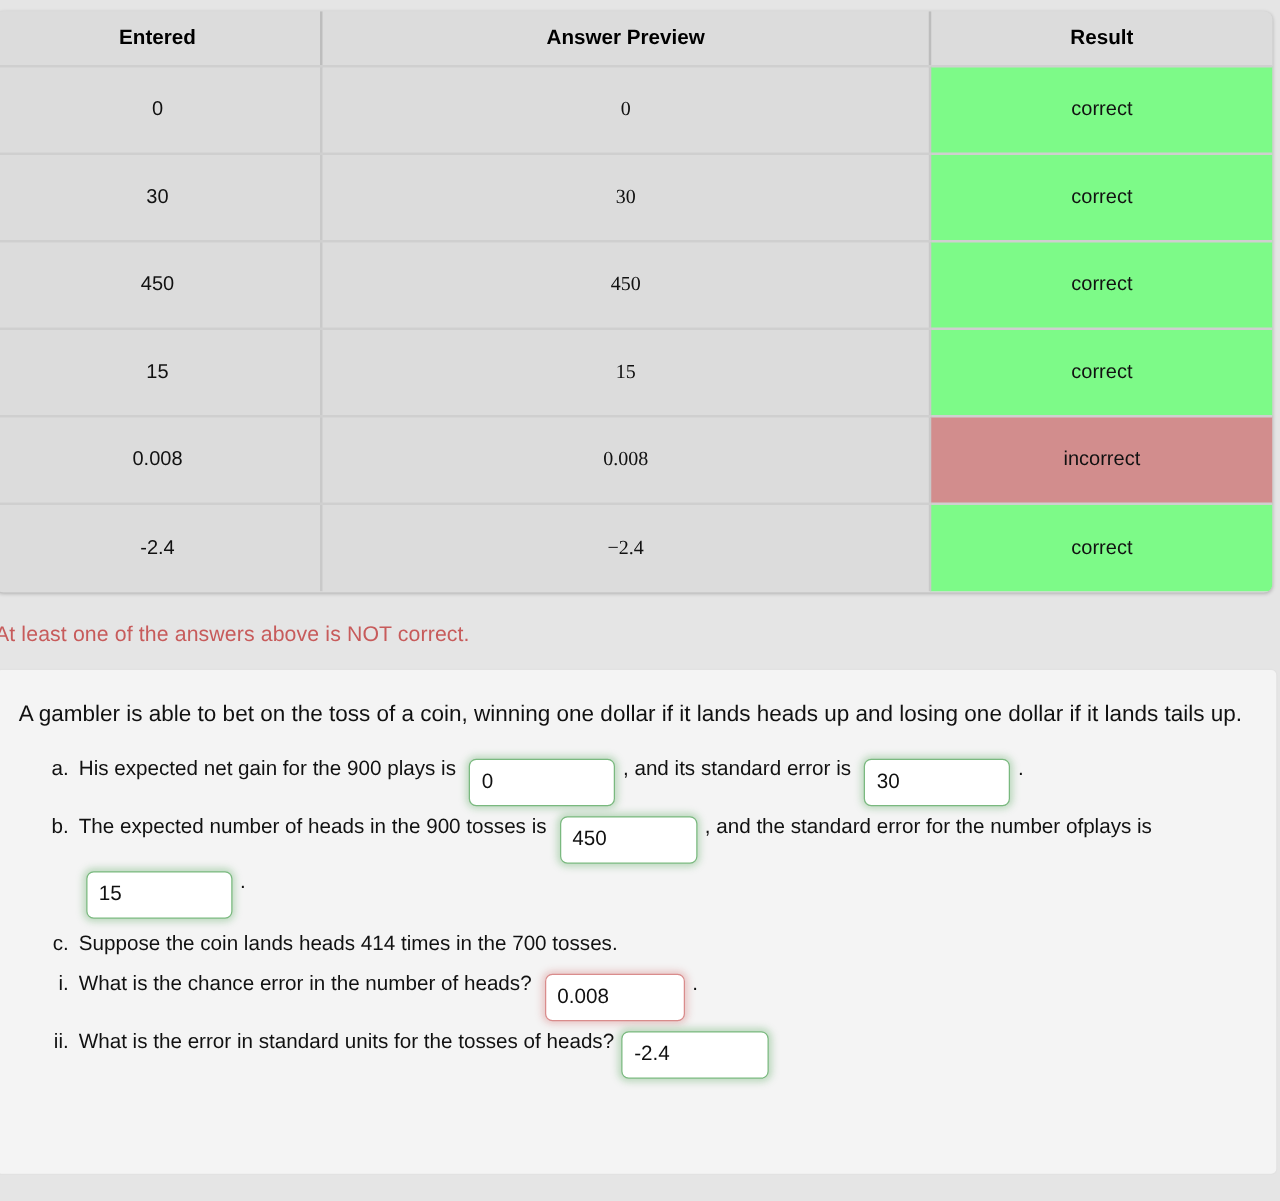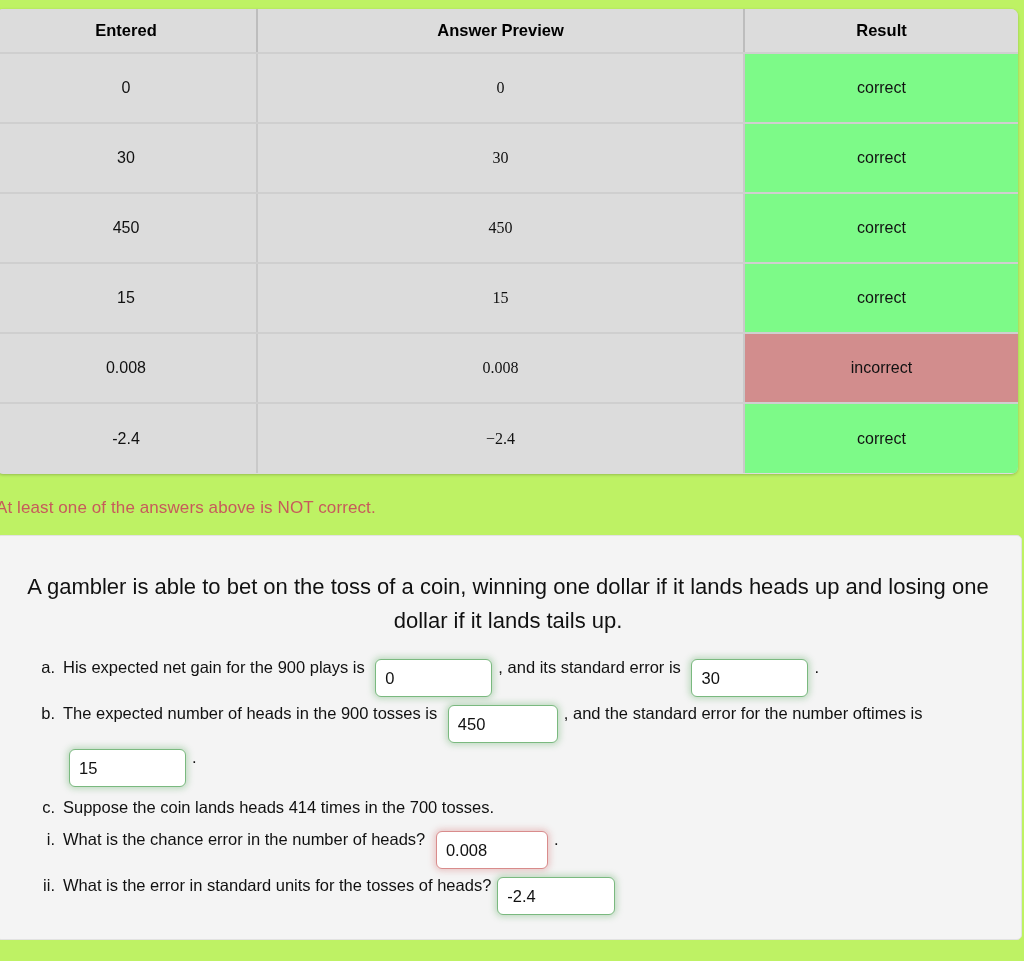--- a/index.html
+++ b/index.html
@@ -11,21 +11,21 @@
     background: #ffffff;
     font-family: "Liberation Sans", sans-serif;
     -webkit-font-smoothing: antialiased;
   }
 
   #root {
     position: relative;
     width: 1024px;
     height: 961px;
     overflow: hidden;
-    background: #bef264;
+    background: #e5e5e5;
   }
 
   
   .table-wrap {
     position: absolute;
     left: -4px;
     top: 9px;
     width: 1022px;
     height: 465px;
     background: #dcdcdc;
@@ -101,26 +101,25 @@
     top: 535px;
     width: 1026px;
     height: 405px;
     background: #f4f4f4;
     border: 1px solid #e2e2e2;
     border-radius: 5px;
     padding: 18px 20px 10px 18px;
   }
 
   .para {
-    font-size: 22px;
+    font-size: 18px;
     color: #111111;
     line-height: 1.55;
-    margin: 16px 0 18px 0;
+    margin: 4px 0 18px 0;
     max-width: 990px;
-    text-align: center;
   }
   .para.second { margin-bottom: 12px; }
 
   ol.parts {
     list-style: none;
     margin: 0;
     padding: 0;
     font-size: 16.5px;
     color: #111111;
   }
@@ -250,21 +249,21 @@
           <span class="txt">.</span>
         </span>
       </li>
 
       <li class="row-b">
         <span class="marker">b.</span>
         <span class="line">
           <span class="txt">The expected number of heads in the 900 tosses is </span>
           <input class="ans ok w110" type="text" value="450" style="">
           <span class="txt">, and the standard error for the number of</span>
-          <span class="txt">times is </span>
+          <span class="txt">plays is </span>
           <input class="ans ok" type="text" value="15" style="">
           <span class="txt">.</span>
         </span>
       </li>
 
       <li class="row-c">
         <span class="marker">c.</span>
         <span class="line">
           <span class="txt">Suppose the coin lands heads 414 times in the 700 tosses.</span>
         </span>

